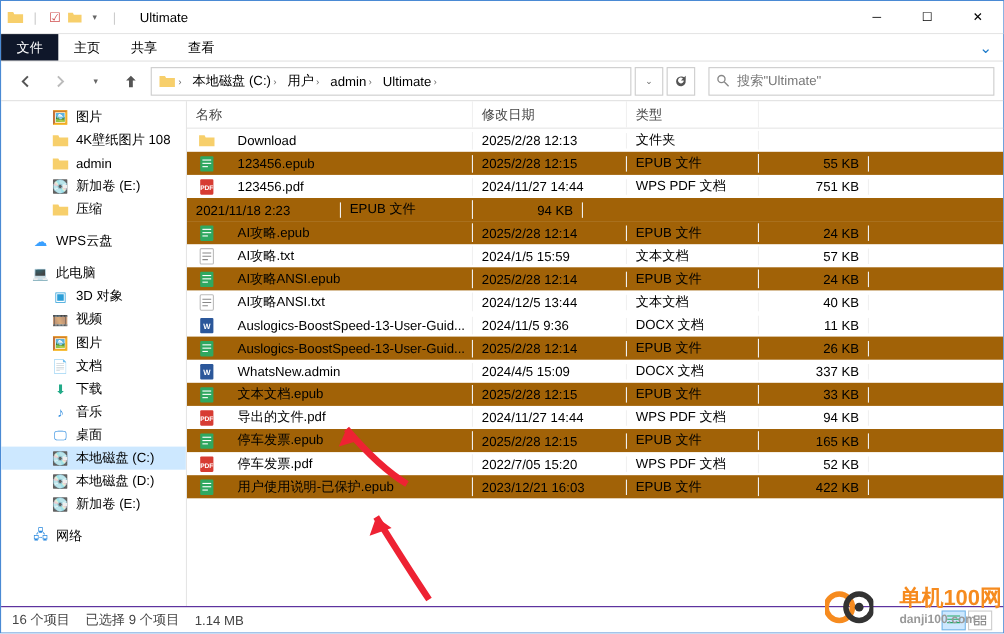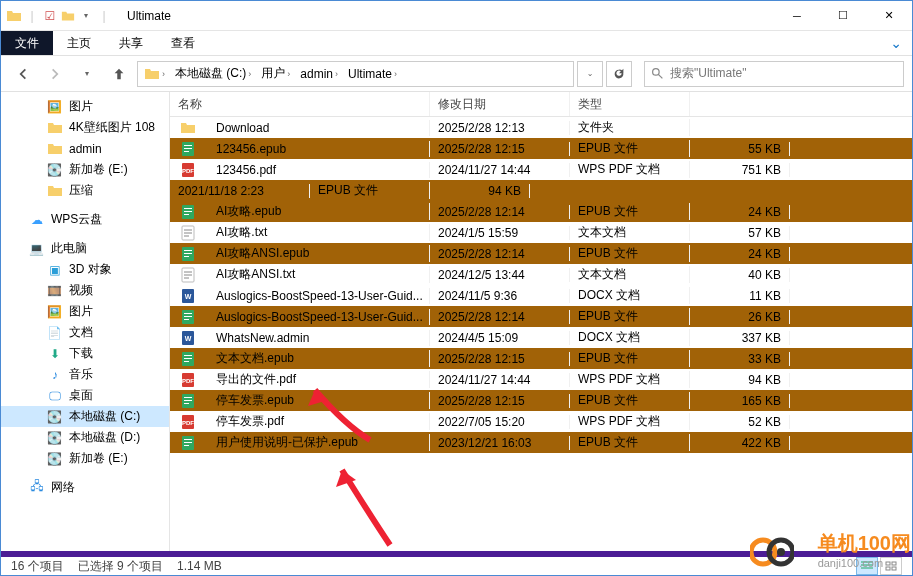--- a/index.html
+++ b/index.html
@@ -45,31 +45,31 @@
 .col-date { width:140px; }
 .col-type { width:120px; }
 .col-size { width:100px; justify-content:flex-end; }
 .list-body { flex:1; overflow:auto; }
 .row { height:21px; display:flex; align-items:center; cursor:default; }
 .row.sel { background:#a16207; }
 .row .col-name { display:flex; align-items:center; gap:20px; padding-left:10px; }
 .ficon { width:16px; height:16px; flex:0 0 16px; display:flex; align-items:center; justify-content:center; }
 
 
-.status { height:24px; border-top:6px solid #4c1d95; display:flex; align-items:center; padding:0 10px; gap:14px; font-size:12px; color:#444; }
+.status { height:24px; border-top:1px solid #4c1d95; display:flex; align-items:center; padding:0 10px; gap:14px; font-size:12px; color:#444; }
 .status .views { margin-left:auto; display:flex; gap:2px; }
 .view-btn { width:22px; height:18px; border:1px solid #ccc; display:flex; align-items:center; justify-content:center; background:#fff; }
 .view-btn.active { background:#cde8ff; border-color:#7ab8e8; }
 
 
 .arrow { position:absolute; pointer-events:none; }
 .wm { position:absolute; right:2px; bottom:2px; display:flex; align-items:flex-start; gap:24px; pointer-events:none; }
 .wm-logo { width:44px; height:44px; }
 .wm-text { font-size:20px; color:#f68b1f; font-weight:600; }
-.wm-text small { display:block; font-size:11px; color:#999; font-weight:400; }
+.wm-text small { display:block; font-size:11px; color:#999; font-weight:700; }
 
 
 .ic-folder { fill:#f7cf6b; }
 .ic-epub { fill:#2fa860; }
 .ic-pdf { fill:#d73b32; }
 .ic-docx { fill:#2b579a; }
 </style>
 </head>
 <body>
 

